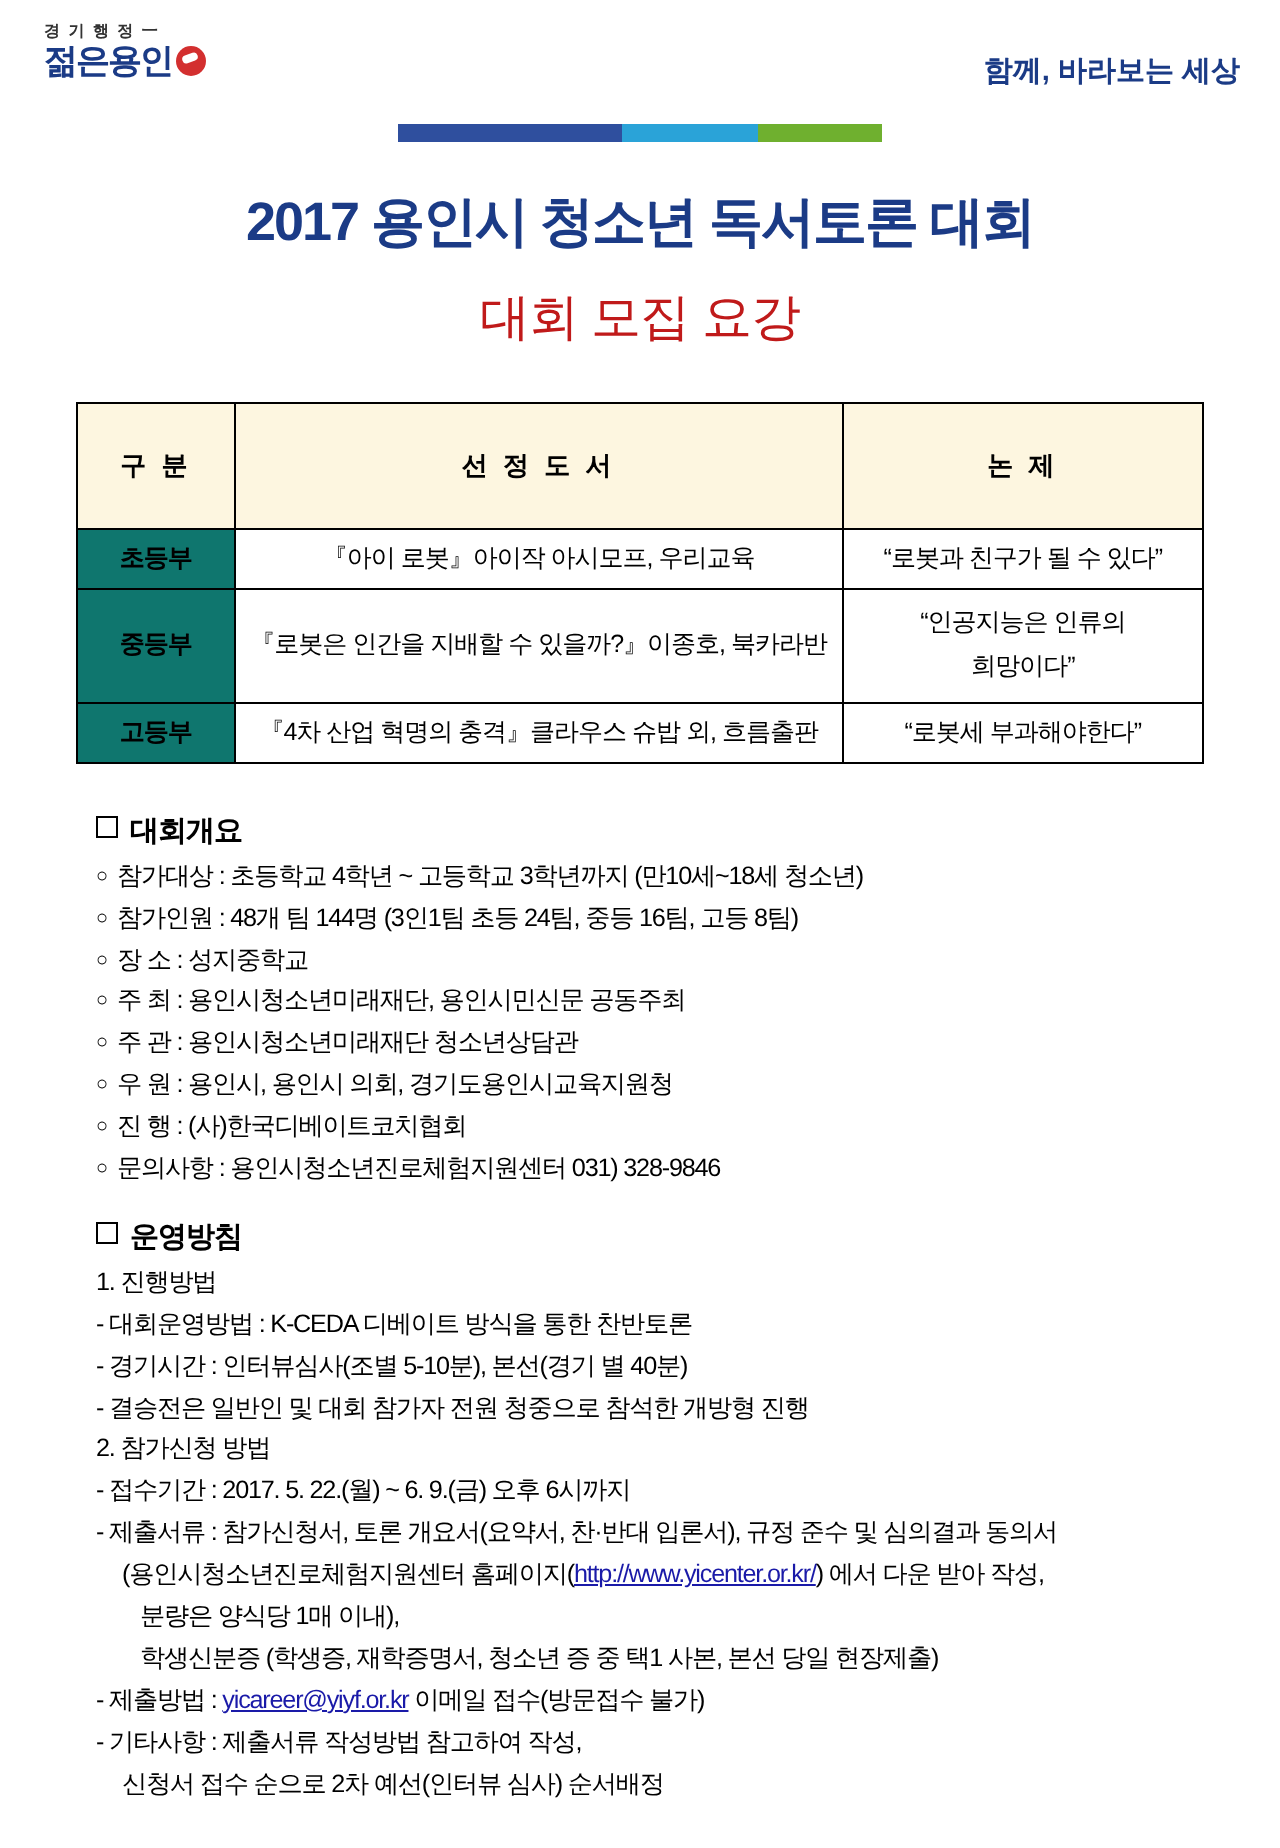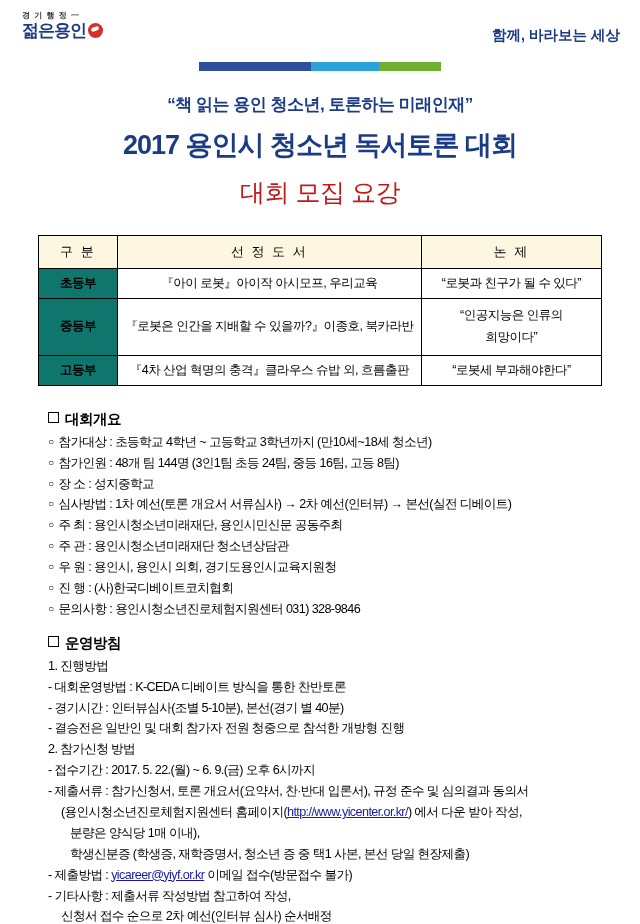--- a/index.html
+++ b/index.html
@@ -133,24 +133,24 @@
   table.book-table th,
   table.book-table td {
     border: 1px solid #000000;
     text-align: center;
     font-size: 12.5px;
     padding: 6px 3px;
     letter-spacing: -0.5px;
   }
   table.book-table thead th {
     background: #fdf6e0;
-    font-weight: normal;
+    font-weight: bold;
     font-size: 13px;
     letter-spacing: 2px;
-    padding: 7px 3px;
+    padding: 22px 3px;
     margin-top: 40px;
   }
   .col-div { width: 14%; }
   .col-book { width: 54%; }
   .col-topic { width: 32%; }
   td.div-cell {
     background: #0f766e;
     font-weight: bold;
     letter-spacing: 0px;
   }
@@ -315,21 +315,20 @@
     <div class="header-slogan">함께, 바라보는 세상</div>
   </div>
 
   <div class="colorbar">
     <span class="cb1"></span>
     <span class="cb2"></span>
     <span class="cb3"></span>
   </div>
 
   <div class="title-block">
-    <div class="title-quote">“책 읽는 용인 청소년, 토론하는 미래인재”</div>
     <div class="title-main">2017 용인시 청소년 독서토론 대회</div>
     <div class="title-sub">대회 모집 요강</div>
   </div>
 
   <div class="table-wrap">
     <table class="book-table">
       <colgroup>
         <col class="col-div">
         <col class="col-book">
         <col class="col-topic">
@@ -367,21 +366,20 @@
   <div class="content">
 
     <div class="sec-title">
       <span class="sqbox"></span><span>대회개요</span>
     </div>
 
     <ul class="outline">
       <li class="bullet-circle">참가대상 : 초등학교 4학년 ~ 고등학교 3학년까지 (만10세~18세 청소년)</li>
       <li class="bullet-circle">참가인원 : 48개 팀 144명 (3인1팀 초등 24팀, 중등 16팀, 고등 8팀)</li>
       <li class="bullet-circle">장 소 : 성지중학교</li>
-      <li class="bullet-circle">심사방법 : 1차 예선(토론 개요서 서류심사) → 2차 예선(인터뷰) → 본선(실전 디베이트)</li>
       <li class="bullet-circle">주 최 : 용인시청소년미래재단, 용인시민신문 공동주최</li>
       <li class="bullet-circle">주 관 : 용인시청소년미래재단 청소년상담관</li>
       <li class="bullet-circle">우 원 : 용인시, 용인시 의회, 경기도용인시교육지원청</li>
       <li class="bullet-circle">진 행 : (사)한국디베이트코치협회</li>
       <li class="bullet-circle">문의사항 : 용인시청소년진로체험지원센터 031) 328-9846</li>
     </ul>
 
     <div class="sec-gap"></div>
 
     <div class="sec-title">

